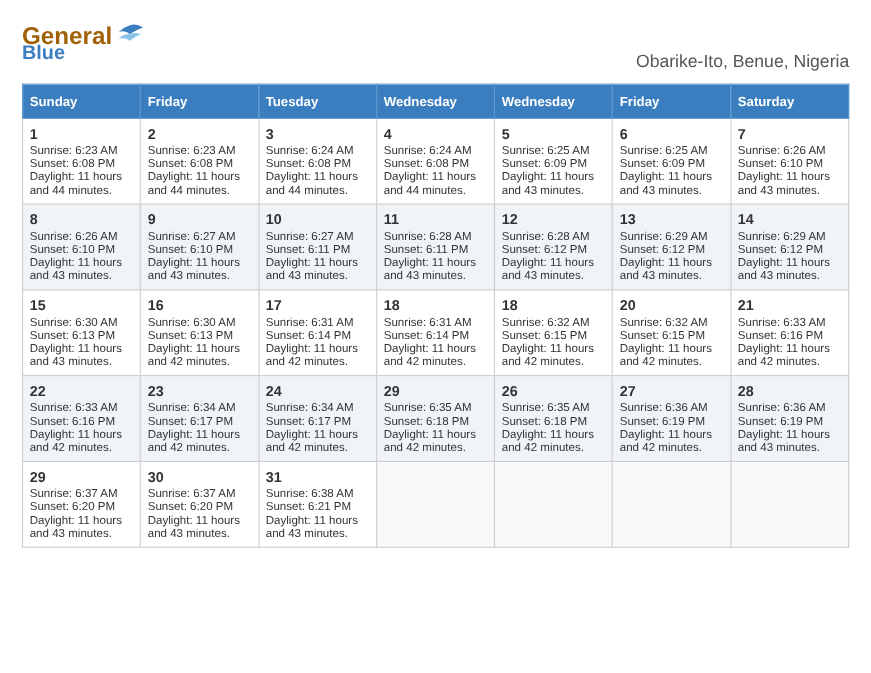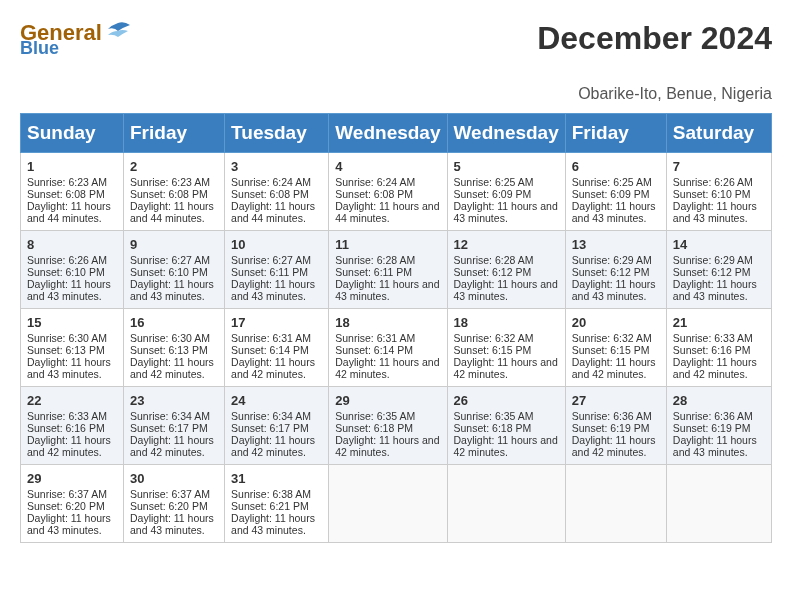--- a/index.html
+++ b/index.html
@@ -38,21 +38,21 @@
     .calendar {
       width: 100%;
       border-collapse: collapse;
       font-size: 11px;
     }
     .calendar thead tr th {
       background: #3a7ebf;
       color: #fff;
       padding: 8px 6px;
       text-align: left;
-      font-size: 19px;
+      font-size: 12px;
       font-weight: bold;
       border: 1px solid #5a9ad0;
     }
     .calendar tbody tr td {
       border: 1px solid #ccc;
       padding: 6px;
       vertical-align: top;
       font-size: 10.5px;
       color: #333;
       width: calc(100% / 7);
@@ -82,21 +82,20 @@
     <div style="display:flex;align-items:center;">
       <span style="font-size:22px;font-weight:bold;color:#a16207;">General</span>
       <svg width="28" height="20" viewBox="0 0 28 20" style="margin-left:2px;margin-bottom:4px;">
         <path d="M14 2 Q20 0 26 4 Q20 6 14 10 Q10 6 4 8 Q8 4 14 2Z" fill="#3a7ebf"></path>
         <path d="M14 10 Q18 8 24 10 Q18 13 14 16 Q10 13 4 14 Q8 10 14 10Z" fill="#5aaae0" opacity="0.7"></path>
       </svg>
     </div>
     <div style="font-size:18px;font-weight:bold;color:#3a7ebf;margin-top:-8px;">Blue</div>
   </div>
   <div class="title-block">
-    <h1>December 2024</h1>
     <h2>Obarike-Ito, Benue, Nigeria</h2>
   </div>
 </div>
 
 <table class="calendar">
   <thead>
     <tr>
     <th>Sunday</th>
         <th>Friday</th>
         <th>Tuesday</th>

